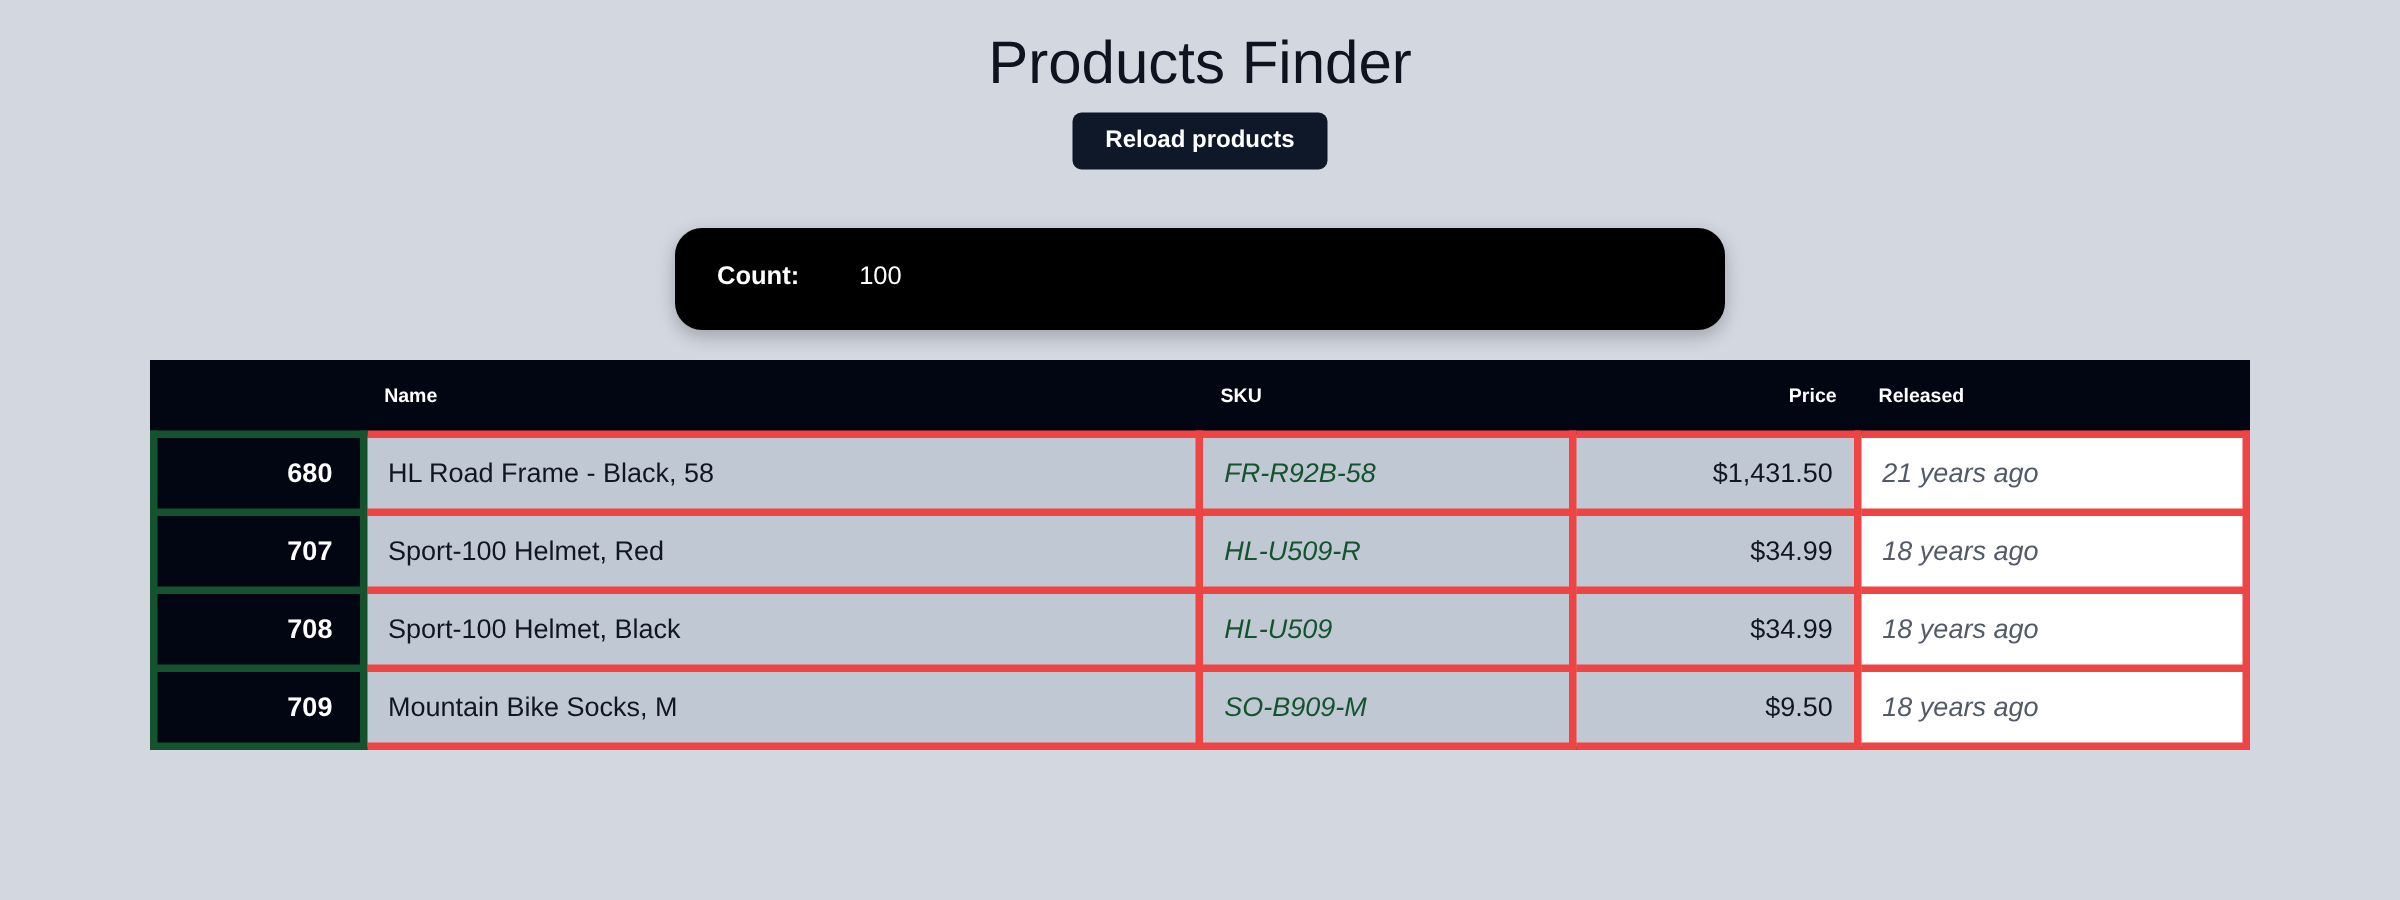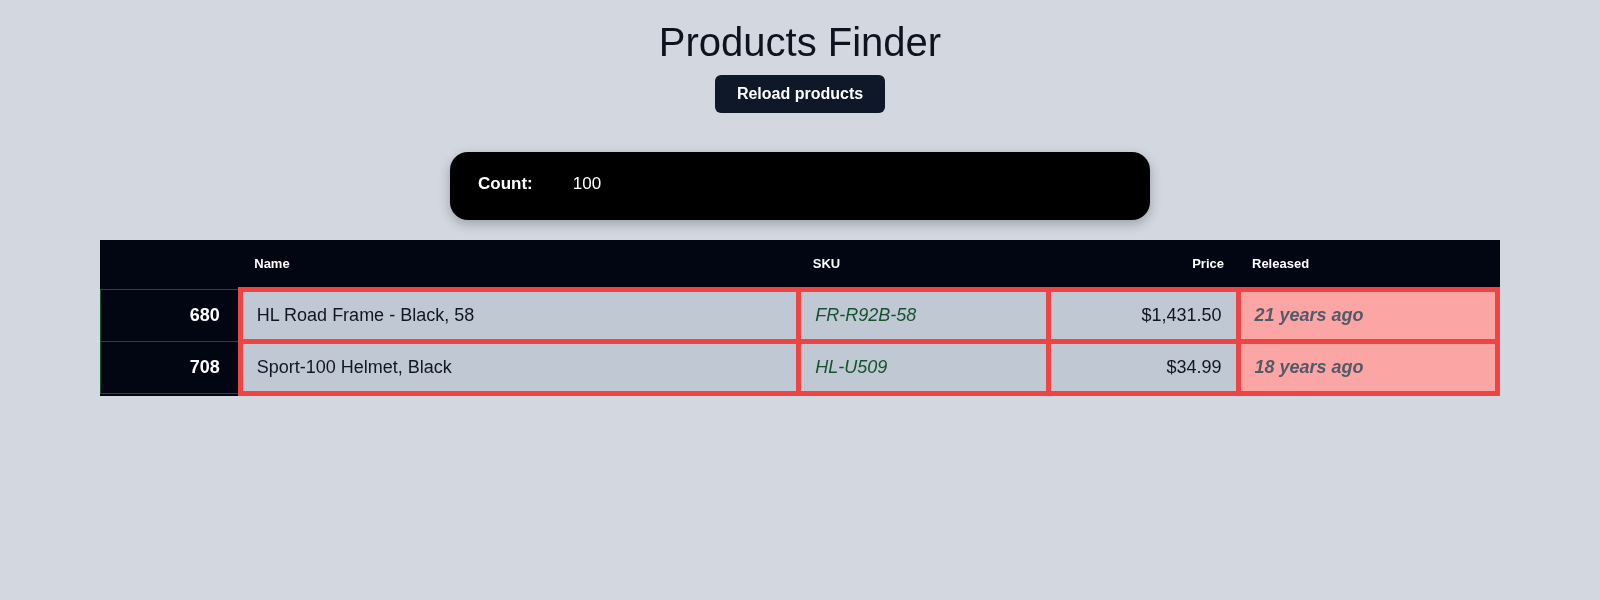--- a/index.html
+++ b/index.html
@@ -90,44 +90,43 @@
     tbody td {
       padding: 13px 14px;
       font-size: 18px;
       border: 5px solid #ef4444;
     }
     tbody td.cell-id {
       background-color: #020512;
       color: #ffffff;
       text-align: right;
       font-weight: 700;
-      border: 1px solid #14532d;
+      border: 5px solid #14532d;
       padding-right: 18px;
     }
     tbody td.cell-name {
       background-color: #c0c8d4;
       color: #111722;
       font-weight: 400;
     }
     tbody td.cell-sku {
       background-color: #c0c8d4;
       color: #14532d;
       font-style: italic;
     }
     tbody td.cell-price {
       background-color: #c0c8d4;
       color: #111722;
       text-align: right;
       margin-top: 37px;
     }
     tbody td.cell-released {
-      background-color: #fca5a5;
+      background-color: #ffffff;
       color: #525a68;
       font-style: italic;
-      font-weight: bold;
     }
   </style>
 </head>
 <body>
 
 <div class="container">
   <h1 class="page-title">Products Finder</h1>
   <button class="reload-btn">Reload products</button>
 
   <div class="metadata-card">
@@ -150,22 +149,36 @@
       </thead>
       <tbody>
         <tr>
           <td class="cell-id">680</td>
           <td class="cell-name">HL Road Frame - Black, 58</td>
           <td class="cell-sku">FR-R92B-58</td>
           <td class="cell-price">$1,431.50</td>
           <td class="cell-released">21 years ago</td>
         </tr>
         <tr>
+          <td class="cell-id">707</td>
+          <td class="cell-name">Sport-100 Helmet, Red</td>
+          <td class="cell-sku">HL-U509-R</td>
+          <td class="cell-price">$34.99</td>
+          <td class="cell-released">18 years ago</td>
+        </tr>
+        <tr>
           <td class="cell-id">708</td>
           <td class="cell-name">Sport-100 Helmet, Black</td>
           <td class="cell-sku">HL-U509</td>
           <td class="cell-price">$34.99</td>
+          <td class="cell-released">18 years ago</td>
+        </tr>
+        <tr>
+          <td class="cell-id">709</td>
+          <td class="cell-name">Mountain Bike Socks, M</td>
+          <td class="cell-sku">SO-B909-M</td>
+          <td class="cell-price">$9.50</td>
           <td class="cell-released">18 years ago</td>
         </tr>
       </tbody>
     </table>
   </div>
 </div>
 
 </body></html>

